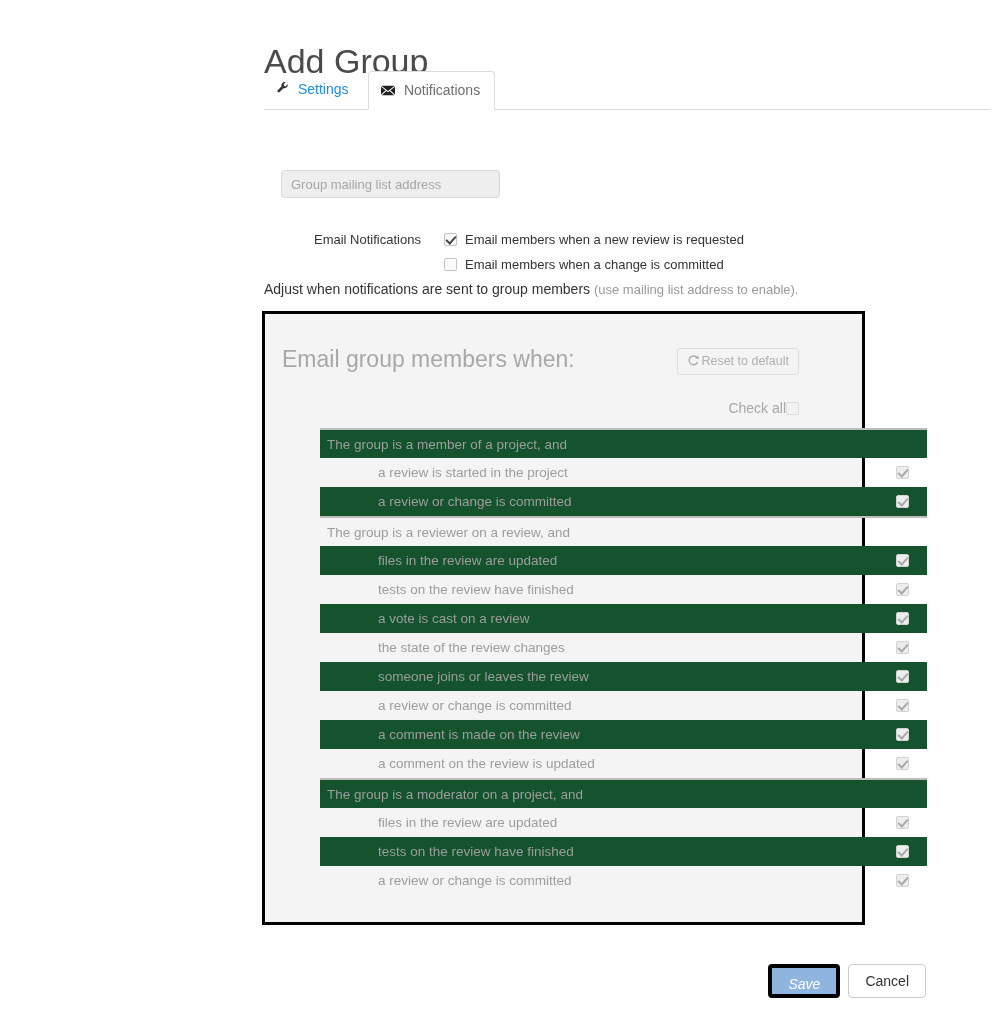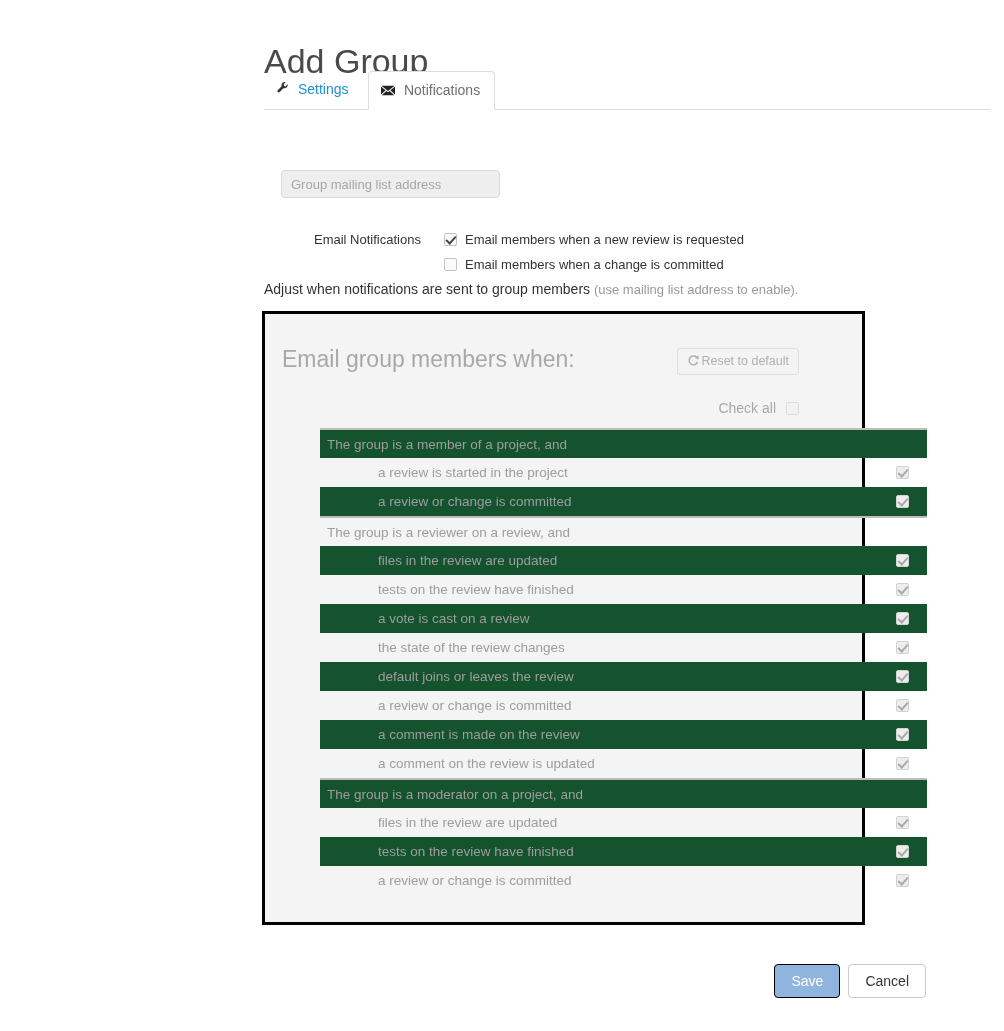--- a/index.html
+++ b/index.html
@@ -232,21 +232,20 @@
     position: absolute;
     right: 63px;
     top: 86px;
     display: flex;
     align-items: center;
     white-space: nowrap;
   }
   .check-all-row .ca-label {
     font-size: 14px;
     color: #a8a8a8;
-    margin-right: 10px;
   }
 
   
   .nt-table {
     position: absolute;
     left: 55px;
     top: 114px;
     width: 607px;
   }
   .nt-row {
@@ -294,22 +293,23 @@
     box-sizing: border-box;
     border-radius: 4px;
     font-size: 14px;
     font-family: "Liberation Sans", sans-serif;
     padding: 0 16px;
     cursor: pointer;
     line-height: 32px;
   }
   .btn-save {
     background: #8fb4dd;
-    border: 1px solid #000000;
+    border: 4px solid #000000;
     color: #ffffff;
+    font-style: italic;
   }
   .btn-cancel {
     background: #ffffff;
     border: 1px solid #cccccc;
     color: #333333;
   }
 </style>
 </head>
 <body>
 
@@ -398,21 +398,21 @@
         </div>
         <div class="nt-row sub stripe">
           <span class="nt-text">a vote is cast on a review</span>
           <span class="nt-cb cbx dim checked"></span>
         </div>
         <div class="nt-row sub">
           <span class="nt-text">the state of the review changes</span>
           <span class="nt-cb cbx dim checked"></span>
         </div>
         <div class="nt-row sub stripe">
-          <span class="nt-text">default joins or leaves the review</span>
+          <span class="nt-text">someone joins or leaves the review</span>
           <span class="nt-cb cbx dim checked"></span>
         </div>
         <div class="nt-row sub">
           <span class="nt-text">a review or change is committed</span>
           <span class="nt-cb cbx dim checked"></span>
         </div>
         <div class="nt-row sub stripe">
           <span class="nt-text">a comment is made on the review</span>
           <span class="nt-cb cbx dim checked"></span>
         </div>

